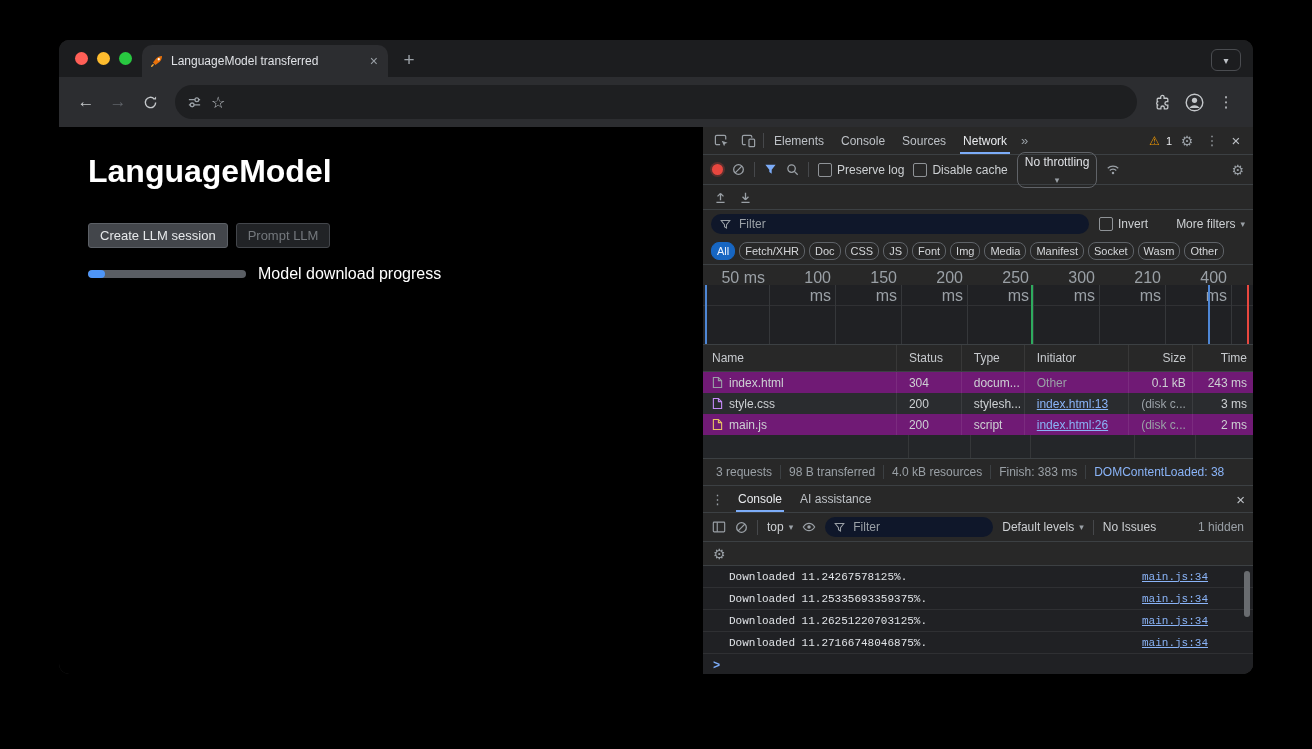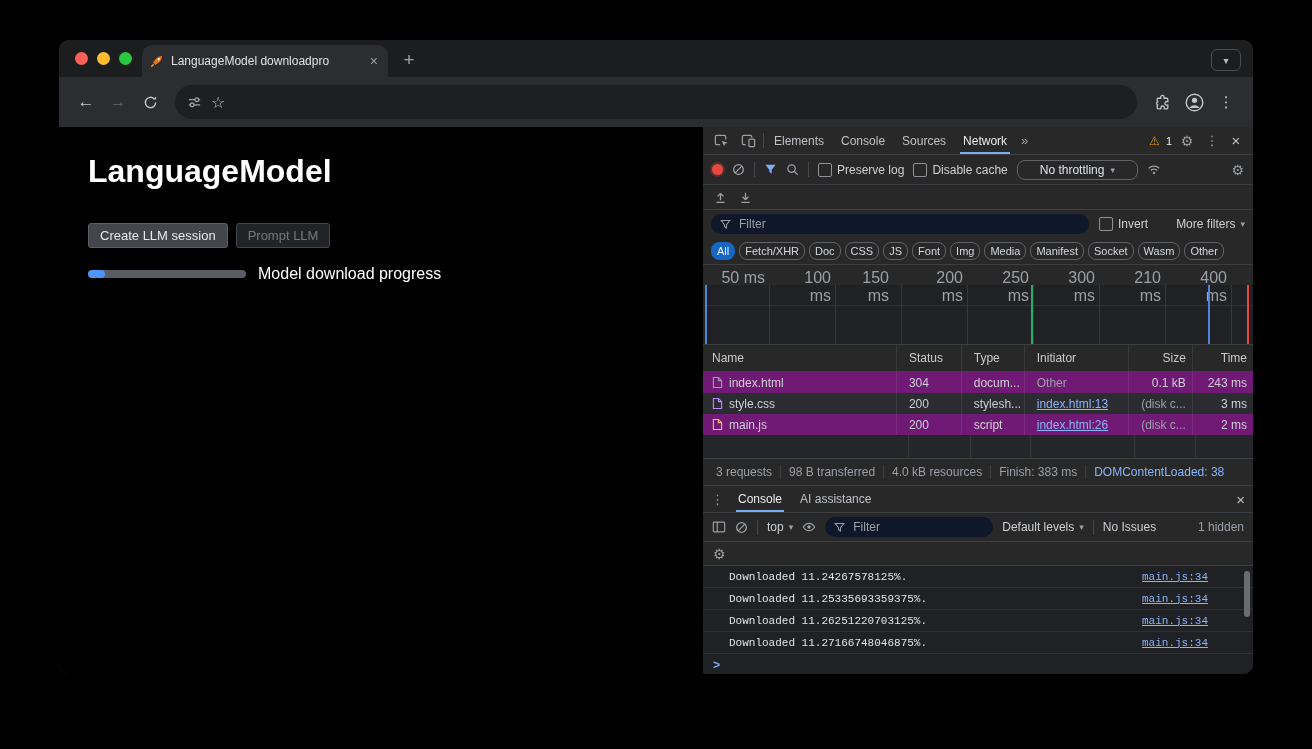--- a/index.html
+++ b/index.html
@@ -54,21 +54,21 @@
   .warn{color:#f29900;font-size:12px;}
   .warn-count{color:#e8eaed;font-size:11px;margin-left:3px;}
   .gear{font-size:14px;color:#9aa0a6;}
   .dots{font-size:13px;color:#9aa0a6;}
   .x{font-size:15px;color:#bdc1c6;}
   .net-toolbar{height:29px;display:flex;align-items:center;gap:9px;padding:0 9px;border-bottom:1px solid #3c4043;flex:none;}
   .record{width:11px;height:11px;border-radius:50%;background:#e8473f;box-shadow:0 0 0 2px rgba(232,71,63,.25);flex:none;}
   .cb-wrap{display:flex;align-items:center;gap:5px;white-space:nowrap;color:#cdd0d3;}
   .cb{width:12px;height:12px;border:1.4px solid #8f9397;border-radius:2px;flex:none;}
   .select{display:flex;align-items:center;gap:6px;border:1px solid #606368;border-radius:8px;
-    padding:2px 22px;color:#dfe1e5;white-space:nowrap;}
+    padding:2px 7px;color:#dfe1e5;white-space:nowrap;flex-direction:column;}
   .caret{font-size:9px;color:#9aa0a6;}
   .har-row{height:24px;display:flex;align-items:center;gap:12px;padding:0 11px;border-bottom:1px solid #3c4043;flex:none;}
   .filter-row{height:28px;display:flex;align-items:center;gap:10px;padding:0 8px;flex:none;}
   .pill-input{display:flex;align-items:center;gap:6px;background:#0f172a;height:20px;border-radius:11px;
     padding:0 9px;flex:1;max-width:360px;color:#9aa0a6;}
   .pill-input input{flex:1;background:transparent;border:0;outline:0;color:#e8eaed;font-size:12px;
     font-family:"Liberation Sans",sans-serif;min-width:0;}
   .pill-input input::placeholder,.omnibox input::placeholder{color:#9aa0a6;}
   .more-filters{margin-left:auto;display:flex;align-items:center;gap:5px;white-space:nowrap;color:#cdd0d3;}
   .chips{height:26px;display:flex;align-items:center;gap:4px;padding:0 8px;border-bottom:1px solid #3c4043;
@@ -133,21 +133,21 @@
       <span class="light green"></span>
     </div>
     <div class="tab">
       <span class="ic">
         <svg width="14" height="14" viewBox="0 0 16 16">
           <path d="M13.8 2.2c-3.2 0-6.2 1.6-8.2 4.6L3.4 9.8l2.8 2.8 3-2.2c3-2 4.6-5 4.6-8.2z" fill="#e8710a"></path>
           <circle cx="10" cy="6" r="1.3" fill="#fff"></circle>
           <path d="M3.6 12.4L2 14" stroke="#f6ae3c" stroke-width="1.6" stroke-linecap="round"></path>
         </svg>
       </span>
-      <span class="tab-title">LanguageModel downloadpro</span>
+      <span class="tab-title">LanguageModel transferred</span>
       <span class="tab-close">×</span>
     </div>
     <div class="new-tab">+</div>
     <div class="tab-search">
       <span>▾</span>
     </div>
   </div>
 
   <div class="toolbar">
     <span class="nav-btn">←</span>
@@ -318,21 +318,21 @@
         <span class="chip">Manifest</span>
         <span class="chip">Socket</span>
         <span class="chip">Wasm</span>
         <span class="chip">Other</span>
       </div>
 
       <div class="timeline">
         <div class="tl-graph"></div>
         <span class="tick" style="left:12px">50 ms</span>
         <span class="tick" style="left:78px">100 ms</span>
-        <span class="tick" style="left:136px">150 ms</span>
+        <span class="tick" style="left:144px">150 ms</span>
         <span class="tick" style="left:210px">200 ms</span>
         <span class="tick" style="left:276px">250 ms</span>
         <span class="tick" style="left:342px">300 ms</span>
         <span class="tick" style="left:408px">210 ms</span>
         <span class="tick" style="left:474px">400 ms</span>
         <span class="gridline" style="left:66px"></span>
           <span class="gridline" style="left:132px"></span>
         <span class="gridline" style="left:198px"></span>
           <span class="gridline" style="left:264px"></span>
         <span class="gridline" style="left:330px"></span>

